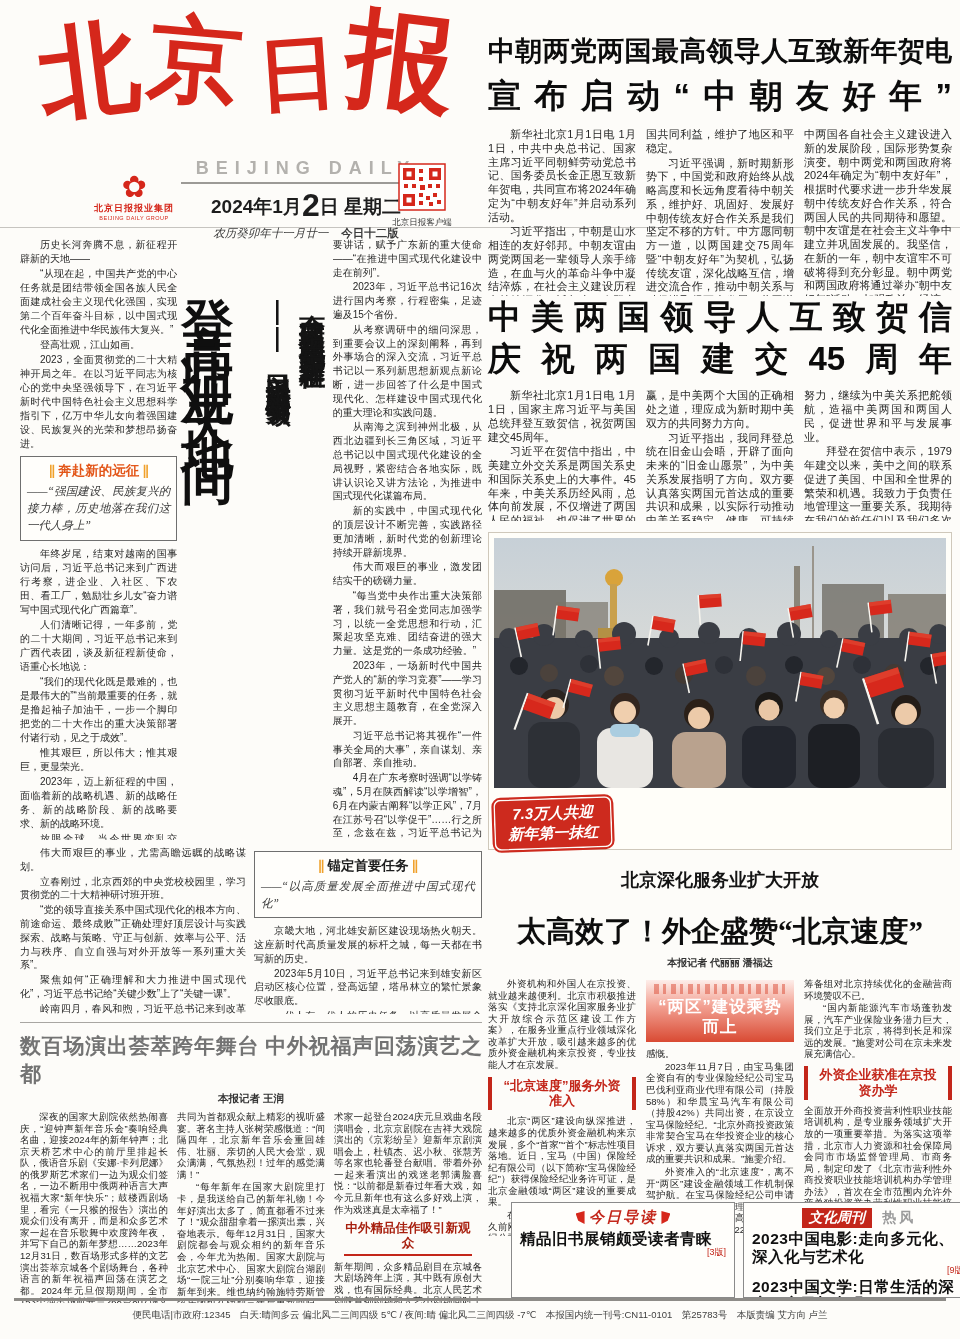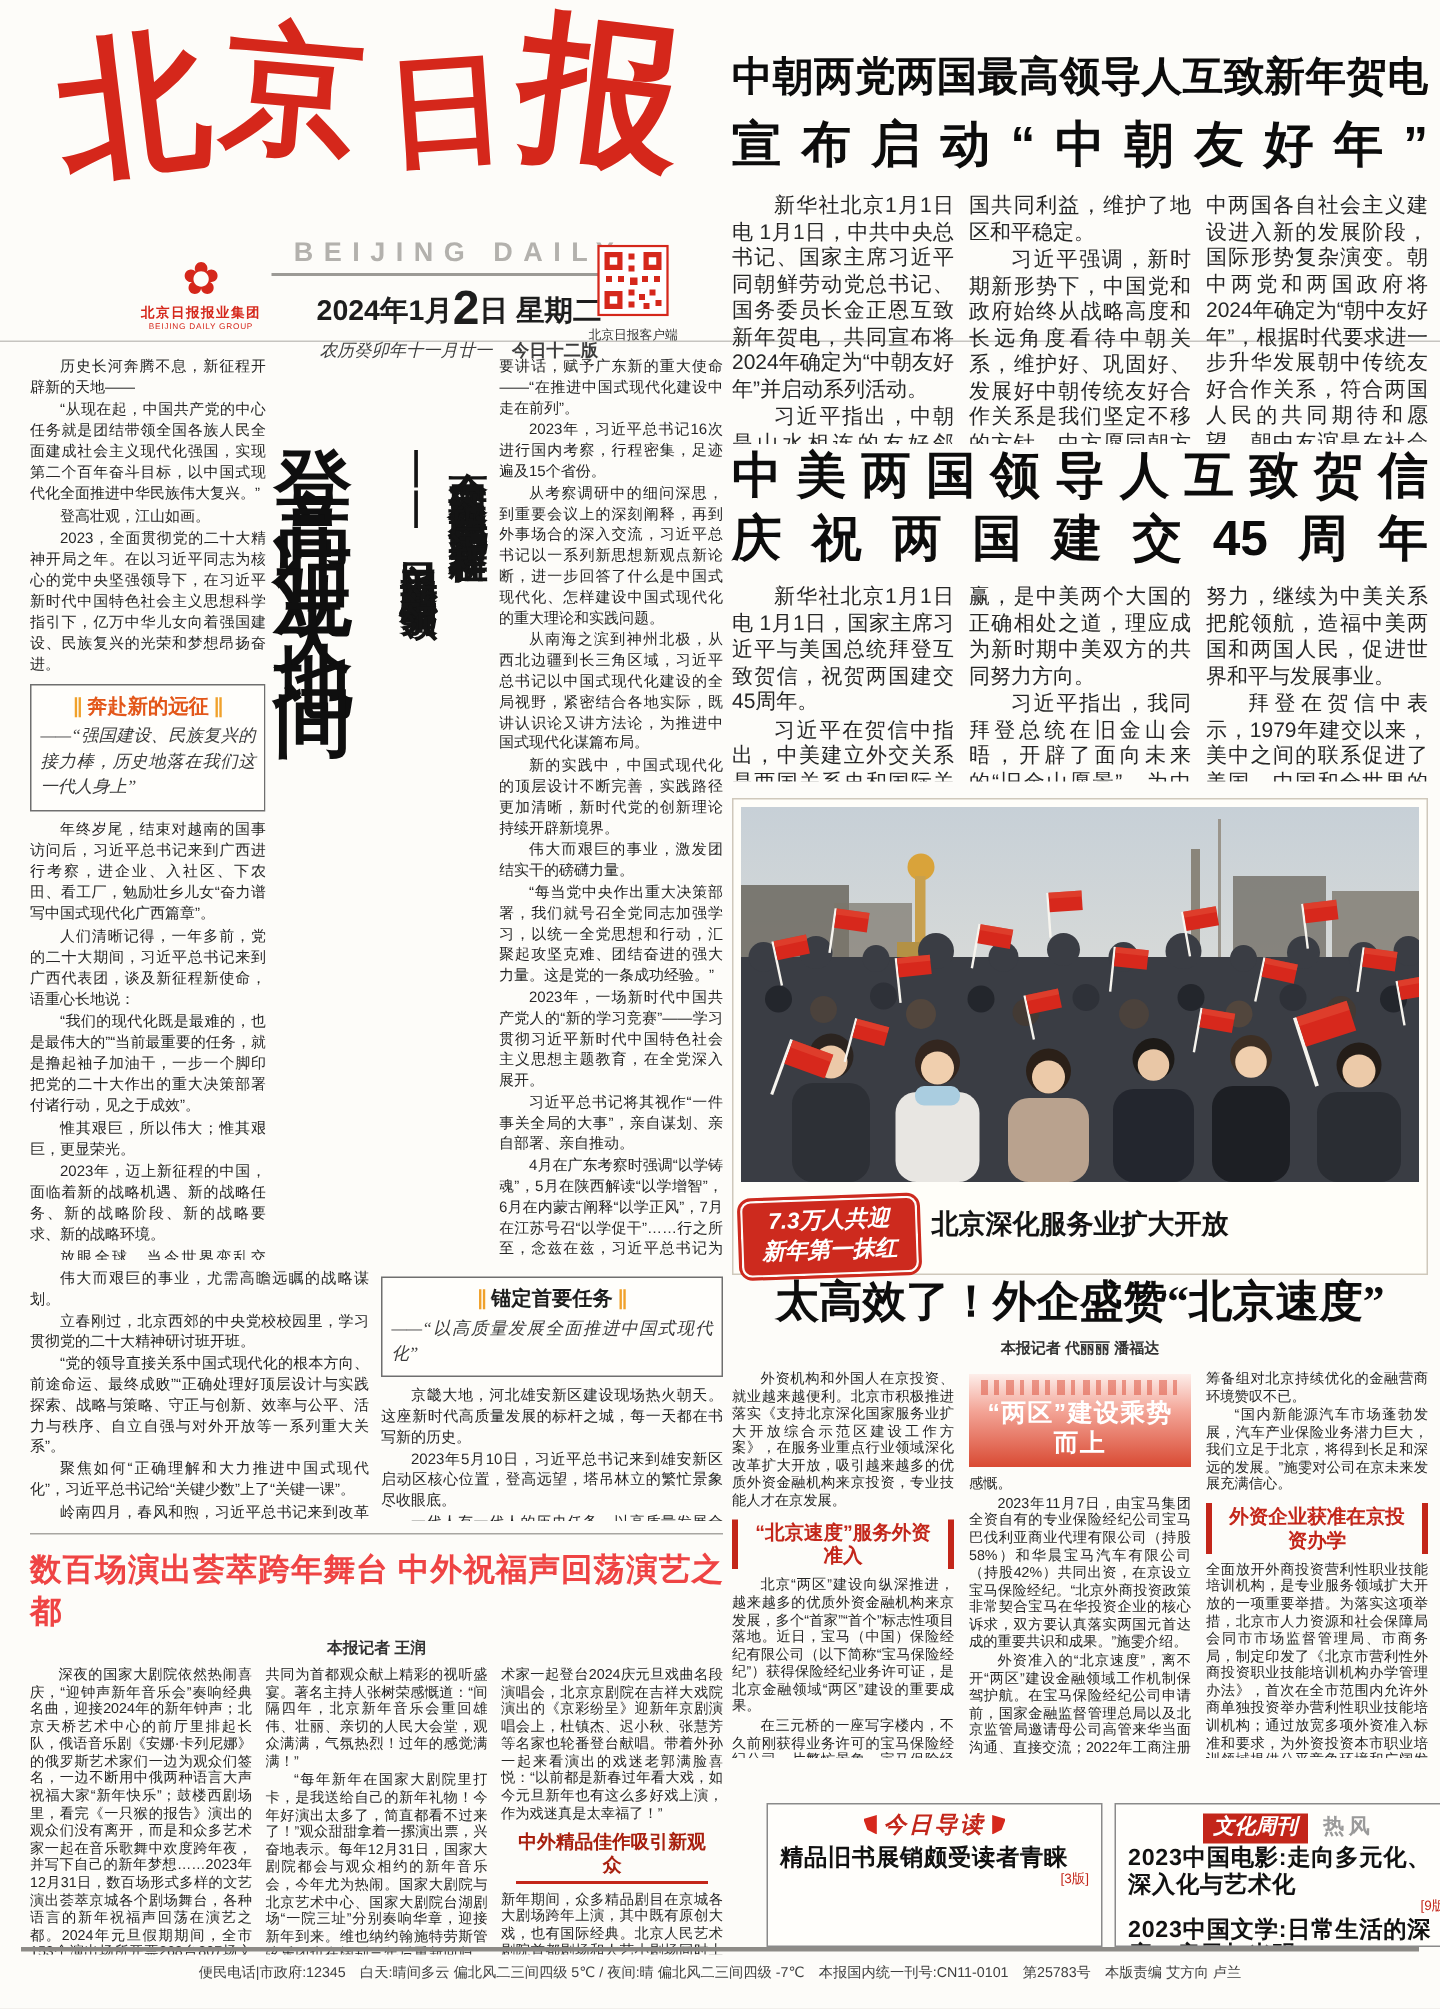--- a/index.html
+++ b/index.html
@@ -52,54 +52,54 @@
   .lead-bB{width:228px;margin-left:8px;font-size:10px;line-height:1.38}
   .qbox{border:1px solid #6f6f6f;padding:5px 6px;margin:5px 0 6px;background:#fffefb}
   .qbox-title{text-align:center;font-size:13.5px;font-weight:900;color:#e3571a}
   .qbox-title .sl{color:#f0a12b;font-weight:900;margin:0 3px}
   .qbox2-title{color:#1d1d1d}
   .qbox-quote{font-family:"Liberation Serif",serif;font-style:italic;font-size:11.5px;color:#3a3a3a;
               line-height:1.5;margin-top:2px;text-align:justify}
 
   
   #arts{left:20px;top:1022px;width:462px;height:258px;border-top:1px solid #a8a6a2;padding-top:9px}
-  .arts-h{font-size:21px;font-weight:900;color:#ef4444}
+  .arts-h{font-size:21px;font-weight:900;color:#737373}
   .arts-by{text-align:center;font-size:10.5px;font-weight:bold;color:#333;margin:4px 0 5px}
   .arts-cols{display:flex;height:192px}
   .arts-col{width:148px;font-size:9.5px;line-height:1.22}
   .arts-col + .arts-col{margin-left:9px}
   .mini-subhead{text-align:center;font-weight:900;font-size:12.5px;color:#a8200f;
                 border-bottom:2px solid #c3261a;padding-bottom:2px;margin:6px 10px 5px}
 
   
   #korea{left:488px;top:33px;width:464px;height:256px}
   .kh1{font-size:27px;font-weight:900;color:#0c0c0c}
   .kh2{font-size:33px;font-weight:900;color:#0c0c0c;margin-top:5px}
   .news-cols{display:flex;margin-top:9px}
-  .news-col{width:148px;font-size:14px;line-height:1.25;overflow:hidden;text-align:justify}
+  .news-col{width:148px;font-size:11px;line-height:1.25;overflow:hidden;text-align:justify}
   .news-col + .news-col{margin-left:10px}
   #korea .news-col{height:168px}
 
   
   #us{left:488px;top:296px;width:464px;height:232px}
   .uh{font-size:33px;font-weight:900;color:#0c0c0c;line-height:1.28}
   #us .news-col{height:132px}
 
   
   #photo{left:488px;top:532px;width:464px;height:318px;border:1px solid #cfc8bb;padding:5px;background:#fffef9}
   .cap-row{display:flex;margin-top:6px;align-items:flex-start}
   .stamp{flex:0 0 118px;background:#cd2a1e;color:#fff;text-align:center;font-weight:900;font-style:italic;
          font-size:15px;line-height:1.35;padding:5px 2px;border-radius:7px;transform:rotate(-2deg);
          box-shadow:0 0 0 2px #cd2a1e, inset 0 0 0 1.5px #fdfcf9}
   .cap-text{margin-left:10px;font-family:"Liberation Serif",serif;font-style:italic;font-size:10.5px;
             line-height:1.45;color:#2e2e2e;text-align:justify}
   .credit{font-style:normal;font-weight:bold;text-align:right;font-family:"Liberation Sans",sans-serif}
 
   
-  #biz{left:488px;top:804px;width:464px;height:342px}
+  #biz{left:488px;top:868px;width:464px;height:342px}
   .biz-kicker{text-align:center;font-size:18px;font-weight:900;color:#141414}
   .biz-h{text-align:center;font-size:29px;font-weight:900;color:#0d0d0d;margin-top:20px}
   .biz-by{text-align:center;font-size:10px;font-weight:bold;color:#333;margin-top:4px}
   .biz-cols{display:flex;margin-top:8px}
   .biz-col{width:148px;font-size:9.5px;line-height:1.22;overflow:hidden;text-align:justify;height:258px}
   .biz-col + .biz-col{margin-left:10px}
   .red-subhead{text-align:center;margin:6px 0 5px}
   .red-subhead span{display:inline-block;font-size:13px;font-weight:900;color:#c3261a;
                     border-left:4px solid #c3261a;border-right:4px solid #c3261a;padding:1px 7px}
   .banner{position:relative;margin:2px 0 6px;padding:16px 4px 6px;text-align:center;color:#fff;

